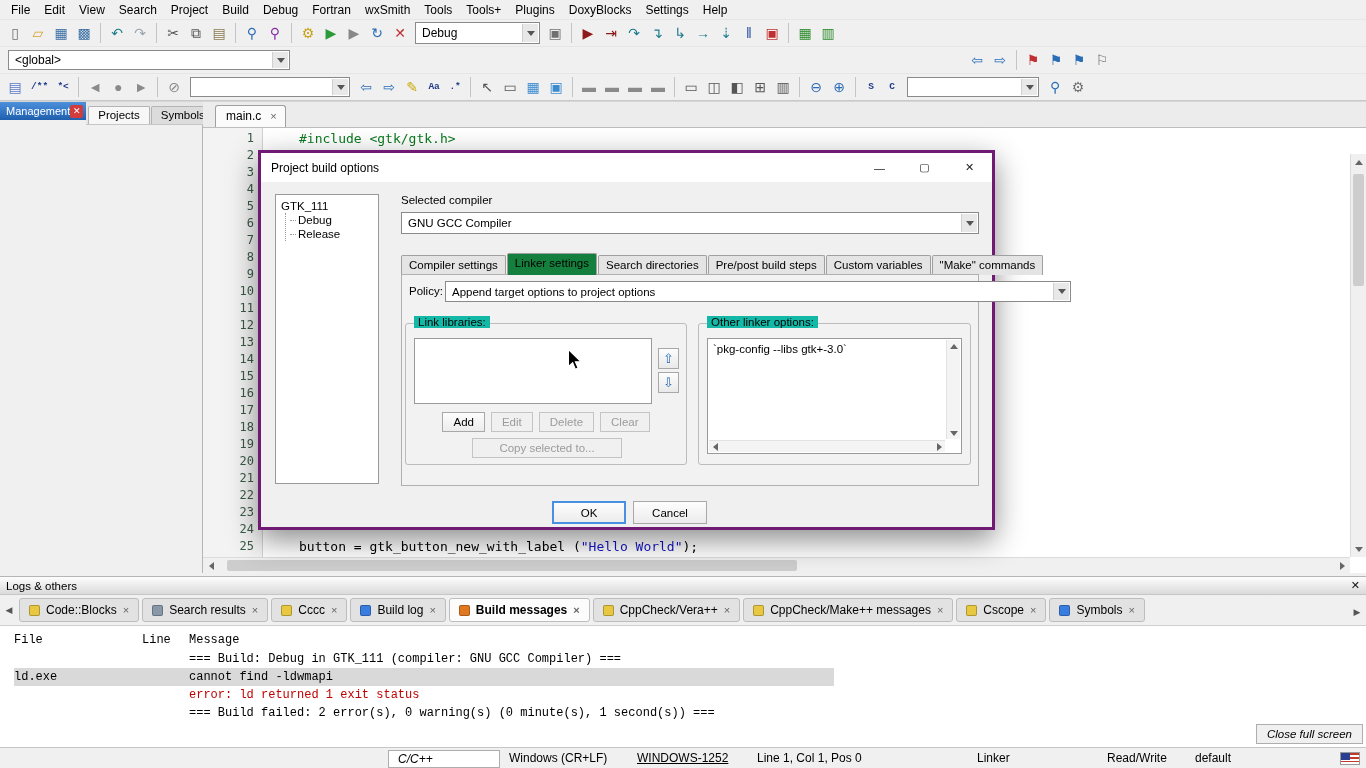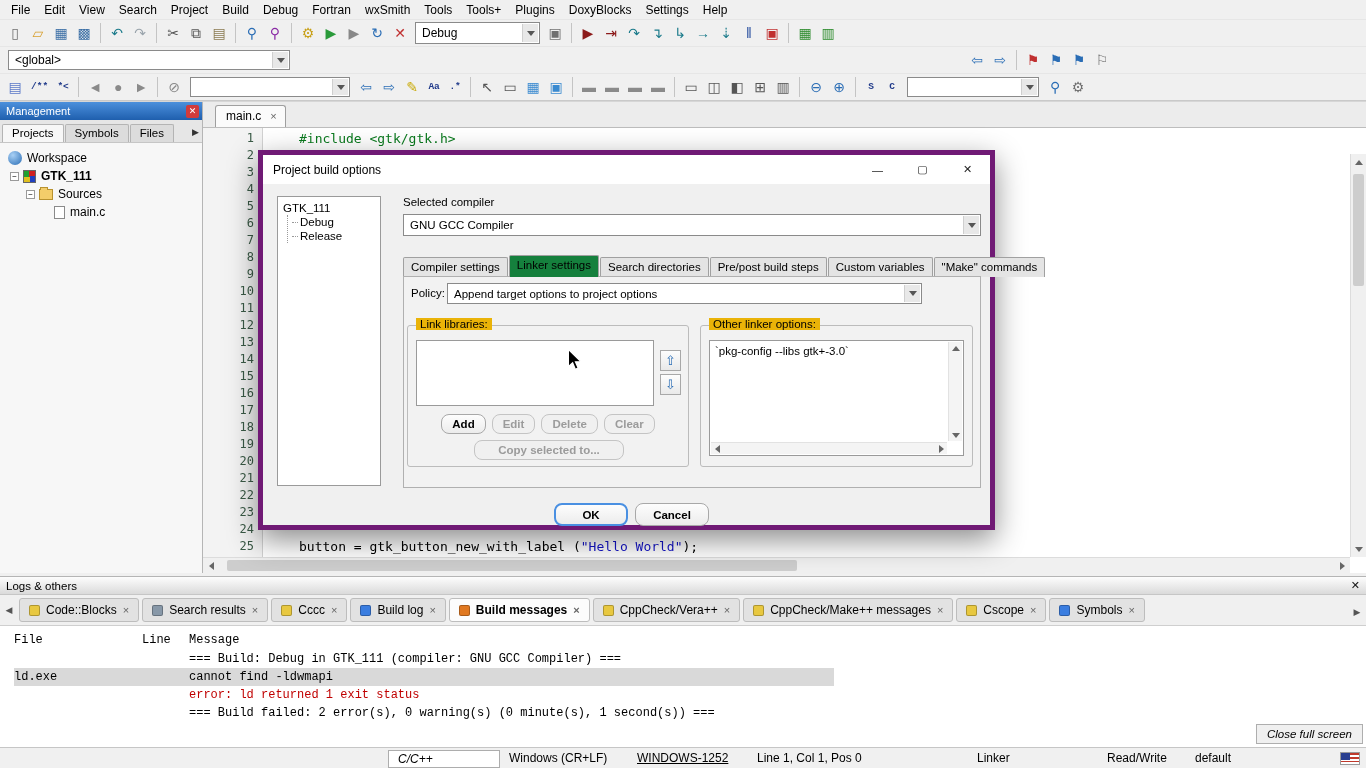--- a/index.html
+++ b/index.html
@@ -23,21 +23,21 @@
   .tri-down { width:0; height:0; border-left:4px solid transparent; border-right:4px solid transparent; border-top:5px solid #555; }
   .debug-combo { width:125px; margin:0 4px; }
   .global-combo { width:282px; height:20px; margin-left:4px; }
   .inc-combo { width:160px; height:20px; margin:0 5px; }
   .search-combo { width:132px; height:20px; margin:0 5px; }
   .tb2 .right-group { margin-left:676px; }
 
   
   .main { display:flex; height:472px; border-top:1px solid #d6d6d6; }
 
-  .mgmt { width:203px; background:#f0f0f0; border-right:1px solid #b5b5b5; display:flex; flex-direction:column; }
+  .mgmt { width:203px; background:#f0f0f0; border-right:1px solid #b5b5b5; display:flex; }
   .mgmt-header { height:18px; background:linear-gradient(#4c90dc,#1f5fae); color:#fff; font-size:11px; display:flex; align-items:center; justify-content:space-between; padding:0 3px 0 6px; }
   .mgmt-close { width:13px; height:13px; background:#d23b3b; color:#fff; font-size:9px; display:flex; align-items:center; justify-content:center; border-radius:2px; }
   .mgmt-tabs { display:flex; align-items:flex-end; height:23px; background:#e6e6e6; padding:3px 2px 0 2px; gap:1px; border-bottom:1px solid #c6c6c6; position:relative; }
   .mgmt-tab { padding:2px 9px 3px 9px; font-size:11.5px; background:#dcdcdc; border:1px solid #b4b4b4; border-bottom:none; border-radius:2px 2px 0 0; }
   .mgmt-tab.active { background:#f7f7f7; }
   .mgmt-tabs .chev { position:absolute; right:3px; bottom:5px; font-size:9px; color:#333; }
   .tree { flex:1; background:#f7f7f7; padding:6px 2px; font-size:12px; }
   .tree-row { display:flex; align-items:center; height:18px; white-space:nowrap; }
   .expander { width:9px; height:9px; border:1px solid #9a9a9a; background:#fff; font-size:8px; line-height:7px; text-align:center; margin-right:4px; flex:none; }
   .i-workspace { width:14px; height:14px; border-radius:50%; background:radial-gradient(circle at 35% 30%, #a8d0f5, #2a6db5); margin-right:5px; flex:none; }
@@ -93,48 +93,48 @@
   .statusbar { position:absolute; left:0; right:0; bottom:0; height:21px; background:#f0f0f0; border-top:1px solid #c6c6c6; display:flex; align-items:center; font-size:12px; z-index:41; }
   .seg { height:21px; display:flex; align-items:center; padding:0 9px; white-space:nowrap; overflow:hidden; flex:none; }
   .seg:nth-child(1){ width:388px; } .seg:nth-child(2){ width:112px; } .seg:nth-child(3){ width:128px; }
   .seg:nth-child(4){ width:120px;text-decoration:underline; } .seg:nth-child(5){ width:140px; } .seg:nth-child(6){ width:80px; }
   .seg:nth-child(7){ width:130px; } .seg:nth-child(8){ width:88px; } .seg:nth-child(9){ width:90px; }
   .seg.field { background:#fff; border:1px solid #adadad; height:18px; margin-top:1px;font-style:italic; }
   .flag { position:absolute; right:6px; top:4px; width:20px; height:13px; background:repeating-linear-gradient(#c0392b 0 1.9px, #fff 1.9px 3.8px); border:1px solid #999; }
   .flag::after { content:""; position:absolute; left:0; top:0; width:9px; height:7px; background:#2a3f8f; }
 
   
-  .dialog { position:absolute; left:258px; top:150px; width:737px; height:380px; background:#f0f0f0; border:5px solid #701a75; box-shadow:0 10px 28px rgba(0,0,0,.45); z-index:50; display:flex; flex-direction:column; }
+  .dialog { position:absolute; left:258px; top:150px; width:737px; height:380px; background:#f0f0f0; border:3px solid #701a75; box-shadow:0 10px 28px rgba(0,0,0,.45); z-index:50; display:flex; flex-direction:column; }
   .dlg-titlebar { height:29px; background:#fff; display:flex; align-items:center; padding-left:10px; font-size:12px; flex:none; }
   .dlg-title { flex:1; }
   .dlg-ctrl { width:45px; height:29px; display:flex; align-items:center; justify-content:center; font-size:11px; color:#222; }
   .dlg-body { flex:1; position:relative; }
   .target-list { position:absolute; left:14px; top:12px; width:104px; height:290px; background:#fff; border:1px solid #9a9a9a; font-size:11.5px; padding:4px 3px; }
   .target-root { padding:1px 2px; }
   .target-children { margin-left:6px; border-left:1px dotted #9a9a9a; }
   .target-child { padding:1px 2px 1px 2px; margin-left:2px; position:relative; }
   .target-child::before { content:""; display:inline-block; width:6px; height:1px; border-top:1px dotted #9a9a9a; vertical-align:middle; margin-right:2px; }
   .lbl-small { font-size:11.5px; }
   .sel-compiler-label { position:absolute; left:140px; top:12px; }
   .compiler-combo { position:absolute; left:140px; top:30px; width:578px; height:22px; }
   .dlg-tabs { position:absolute; left:140px; top:70px; display:flex; align-items:flex-end; height:23px; }
   .dlg-tab { padding:3px 7px 4px 7px; font-size:11.5px; background:#e4e4e4; border:1px solid #a0a0a0; border-bottom:none; border-radius:2px 2px 0 0; margin-right:1px; white-space:nowrap; }
   .dlg-tab.active { background:#15803d; padding-bottom:6px; position:relative; z-index:3; }
   .dlg-panel { position:absolute; left:140px; top:92px; width:578px; height:212px; border:1px solid #b0b0b0; background:#f2f2f2; }
   .policy-label { position:absolute; left:148px; top:103px; }
-  .policy-combo { position:absolute; left:184px; top:99px; width:475px; height:21px; }
+  .policy-combo { position:absolute; left:184px; top:99px; width:626px; height:21px; }
   .groupbox { position:absolute; border:1px solid #bcbcbc; border-radius:3px; }
   .group-link { left:144px; top:141px; width:282px; height:142px; }
   .group-other { left:437px; top:141px; width:273px; height:142px; }
-  .legend { position:absolute; top:-8px; left:8px; background:#eab308; padding:0 4px; font-size:11.5px; }
+  .legend { position:absolute; top:-8px; left:8px; background:#14b8a6; padding:0 4px; font-size:11.5px; }
   .lib-list { position:absolute; left:8px; top:14px; width:238px; height:66px; background:#fff; border:1px solid #9a9a9a; }
   .updown { position:absolute; left:252px; width:21px; height:21px; background:linear-gradient(#fdfdfd,#e9e9e9); border:1px solid #a8a8a8; display:flex; align-items:center; justify-content:center; color:#2a6db5; font-size:13px; }
   .btn-up { top:24px; } .btn-dn { top:48px; }
   .lib-btn-row { position:absolute; left:0; right:0; top:88px; display:flex; justify-content:center; gap:6px; }
-  .btn { background:linear-gradient(#fdfdfd,#ececec); border:1px solid #a8a8a8; font-size:11.5px; height:20px; display:flex; align-items:center; justify-content:center; padding:0 10px; border-radius:8px;font-weight:bold; }
+  .btn { background:linear-gradient(#fdfdfd,#ececec); border:1px solid #a8a8a8; font-size:11.5px; height:20px; display:flex; align-items:center; justify-content:center; padding:0 10px; border-radius:0; }
   .btn.disabled { color:#9b9b9b; background:#f0f0f0; border-color:#c4c4c4; }
   .copy-btn { position:absolute; left:66px; top:114px; width:150px; }
   .linker-text { position:absolute; left:8px; top:14px; right:8px; bottom:10px; background:#fff; border:1px solid #9a9a9a; font-size:11.5px; padding:4px 18px 14px 5px; }
   .lt-vscroll { position:absolute; right:1px; top:1px; bottom:14px; width:14px; background:#f4f4f4; border-left:1px solid #e2e2e2; }
   .lt-hscroll { position:absolute; left:1px; right:16px; bottom:1px; height:12px; background:#f4f4f4; border-top:1px solid #e2e2e2; }
   .dlg-ok { position:absolute; left:291px; top:319px; width:74px; height:23px; border:2px solid #4a90e2; }
   .dlg-cancel { position:absolute; left:372px; top:319px; width:74px; height:23px; }
 
   .cursor { position:absolute; left:566px; top:348px; z-index:60; }
 </style>

